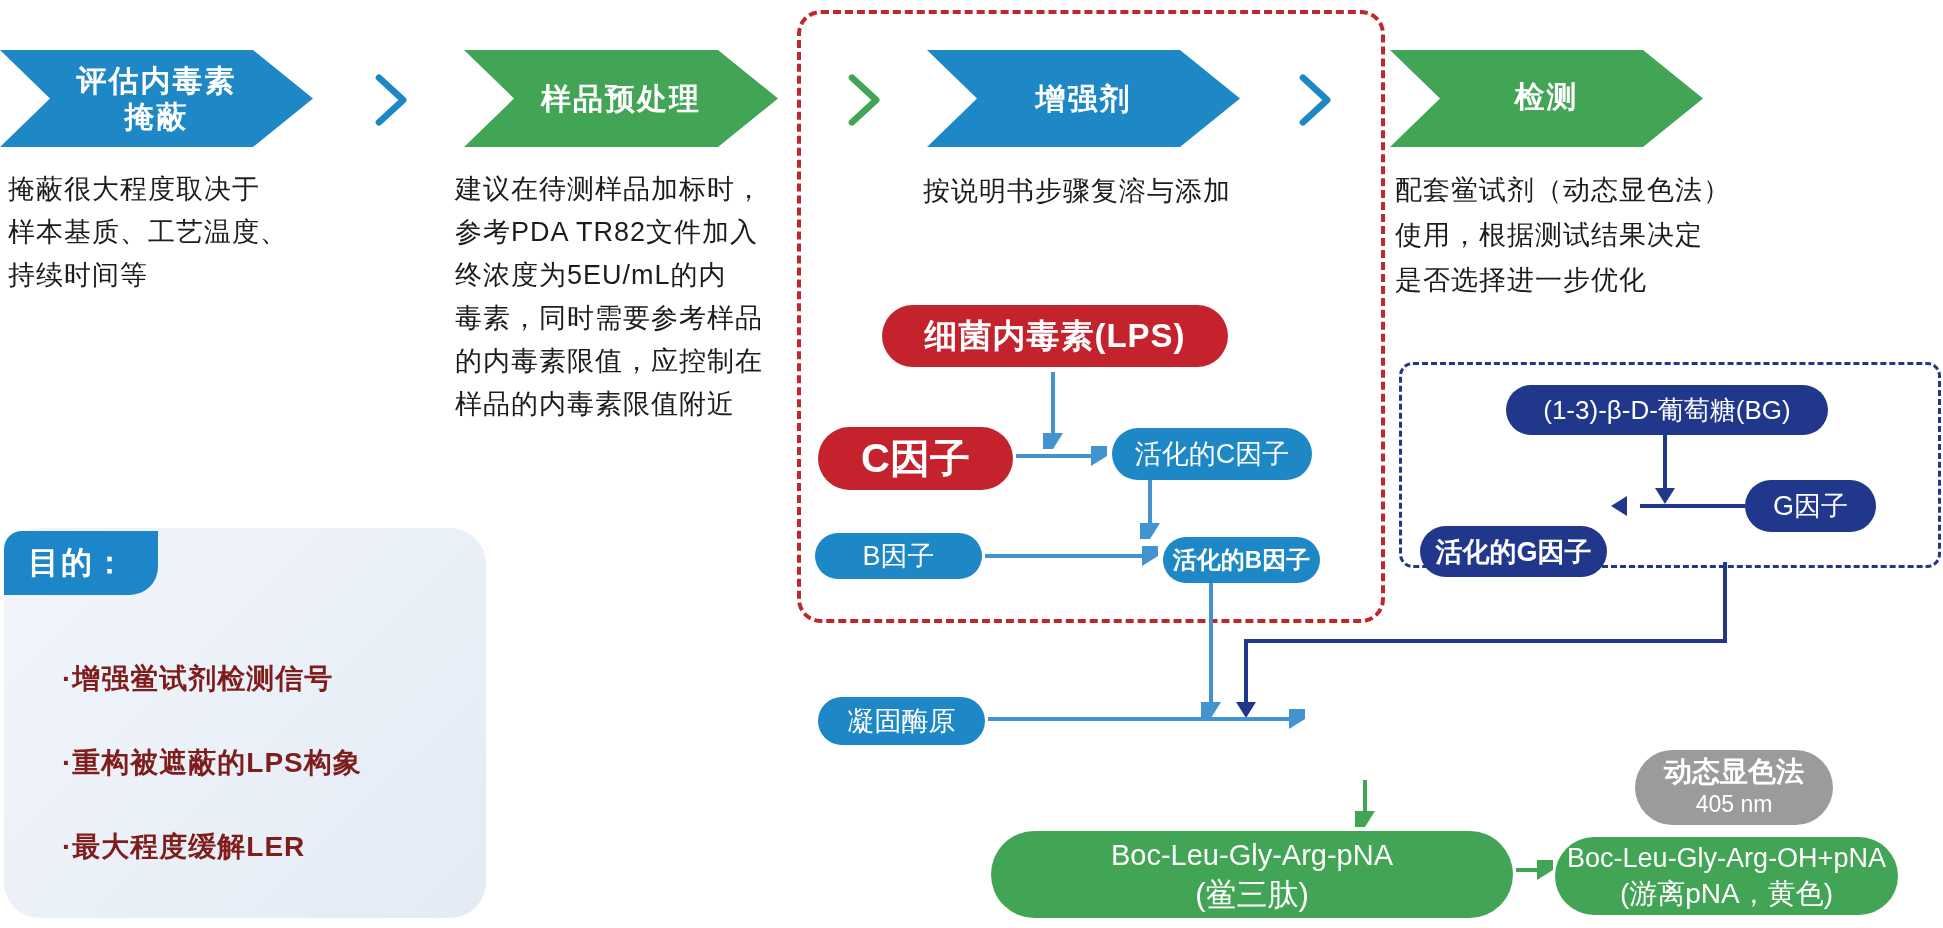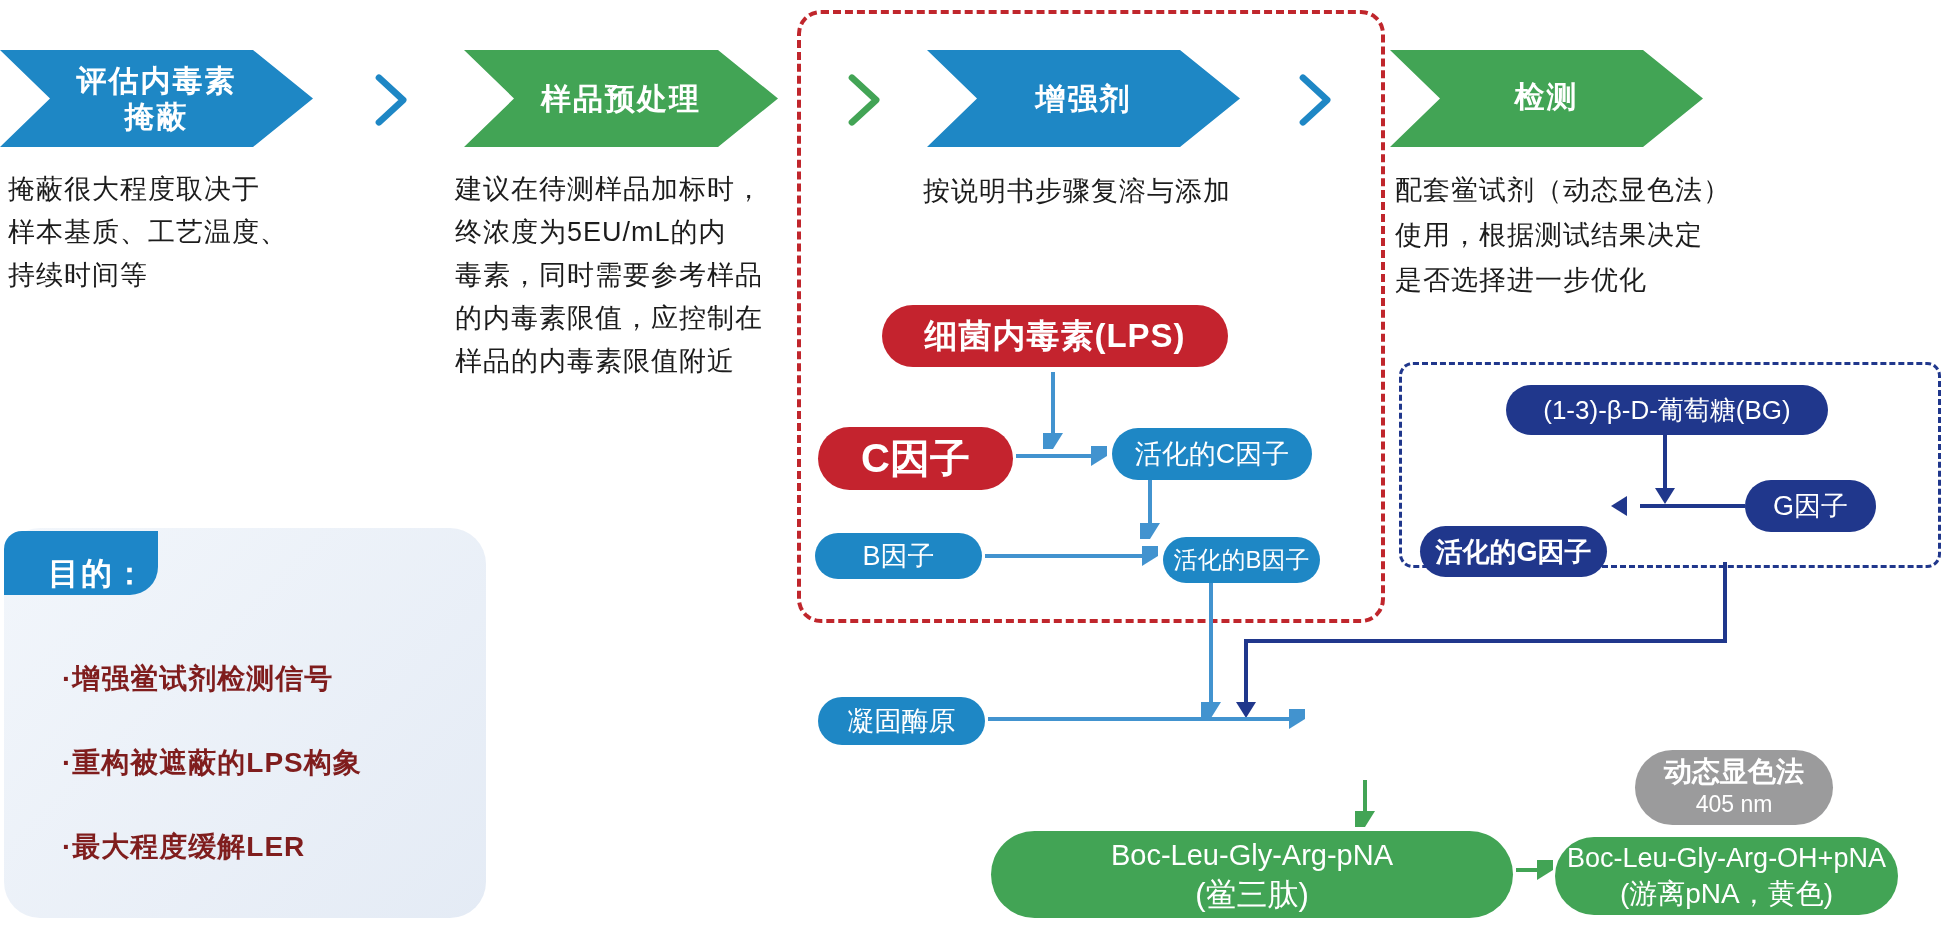--- a/index.html
+++ b/index.html
@@ -43,21 +43,21 @@
   .ah.left{border-top:10px solid transparent;border-bottom:10px solid transparent;border-right-width:16px;border-right-style:solid;}
   .ah.down.lb,.ah.right.lb{background:none;border-top-color:#4293cf;border-left-color:#4293cf;}
   .ah.down.nv{background:none;border-top-color:#20378c;}
   .ah.left.nv{background:none;border-right-color:#20378c;}
   .ah.down.gr,.ah.right.gr{background:none;border-top-color:#42a455;border-left-color:#42a455;}
   
   .card{position:absolute;left:4px;top:528px;width:482px;height:390px;border-radius:36px;
     background:linear-gradient(135deg,#f2f6fb 0%,#e4ebf5 100%);}
   .card-tab{position:absolute;left:4px;top:531px;width:154px;height:64px;background:#1d86c8;
     border-radius:18px 0 28px 0;color:#fff;font-size:31px;font-weight:700;
-    display:flex;align-items:flex-end;padding-left:44px;box-sizing:border-box;letter-spacing:2px;}
+    display:flex;align-items:center;padding-left:24px;box-sizing:border-box;letter-spacing:2px;}
   .bullet{position:absolute;left:62px;color:#7f1d1d;font-size:28px;font-weight:600;letter-spacing:1px;}
 </style>
 </head>
 <body>
 
 <div class="stage">
 
   <div class="banner blue" style="left:0;width:313px;">
     <span>评估内毒素</span>
     <span>掩蔽</span>
@@ -81,20 +81,21 @@
     <span>检测</span>
   </div>
 
   <div class="desc" style="left:8px;top:168px;">
     <div>掩蔽很大程度取决于</div>
     <div>样本基质、工艺温度、</div>
     <div>持续时间等</div>
   </div>
   <div class="desc" style="left:455px;top:168px;">
     <div>建议在待测样品加标时，</div>
+    <div>参考PDA TR82文件加入</div>
     <div>终浓度为5EU/mL的内</div>
     <div>毒素，同时需要参考样品</div>
     <div>的内毒素限值，应控制在</div>
     <div>样品的内毒素限值附近</div>
   </div>
   <div class="desc" style="left:923px;top:170px;">
     <div>按说明书步骤复溶与添加</div>
   </div>
   <div class="desc" style="left:1395px;top:168px;line-height:45px;">
     <div>配套鲎试剂（动态显色法）</div>
@@ -110,21 +111,21 @@
   </div>
   <div class="pill red" style="left:818px;top:427px;width:195px;height:63px;border-radius:32px;font-size:40px;font-weight:700;">
     <span>C因子</span>
   </div>
   <div class="pill blue" style="left:1112px;top:428px;width:200px;height:52px;border-radius:26px;font-size:27px;font-weight:500;">
     <span>活化的C因子</span>
   </div>
   <div class="pill blue" style="left:815px;top:533px;width:167px;height:46px;border-radius:25px;font-size:27px;font-weight:500;">
     <span>B因子</span>
   </div>
-  <div class="pill blue" style="left:1163px;top:537px;width:157px;height:46px;border-radius:23px;font-size:24px;font-weight:400;">
+  <div class="pill blue" style="left:1163px;top:537px;width:157px;height:46px;border-radius:23px;font-size:24px;font-weight:700;">
     <span>活化的B因子</span>
   </div>
 
   <div class="vline lb" style="left:1051px;top:372px;width:4px;height:62px;"></div>
   <div class="ah down lb" style="left:1043px;top:433px;"></div>
   <div class="hline lb" style="left:1016px;top:454px;width:76px;height:4px;"></div>
   <div class="ah right lb" style="left:1091px;top:446px;"></div>
   <div class="vline lb" style="left:1148px;top:480px;width:4px;height:44px;"></div>
   <div class="ah down lb" style="left:1140px;top:523px;"></div>
   <div class="hline lb" style="left:985px;top:554px;width:158px;height:4px;"></div>

